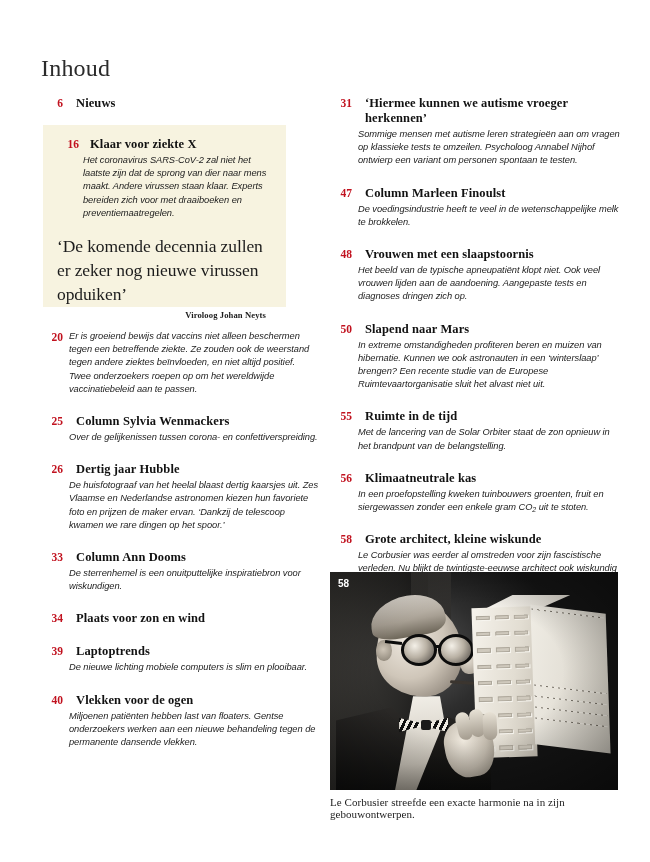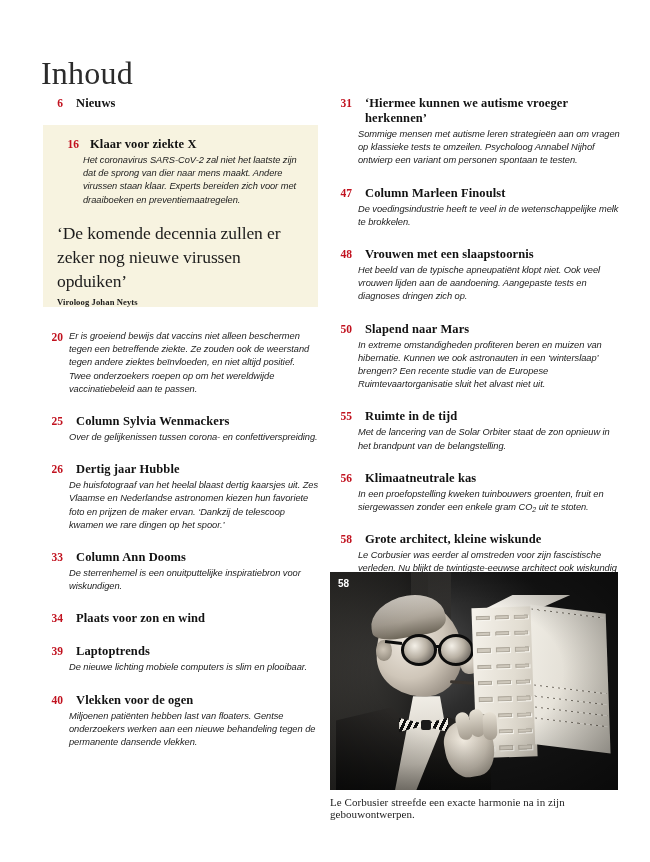--- a/index.html
+++ b/index.html
@@ -21,21 +21,21 @@
     height: 862px;
     box-sizing: border-box;
   }
 
   
   .masthead {
     position: absolute;
     left: 41px;
     top: 55px;
     font-family: "Liberation Serif", serif;
-    font-size: 32px;
+    font-size: 24px;
     font-weight: 400;
     letter-spacing: .2px;
     color: #2b2b2b;
   }
 
   
   .col {
     position: absolute;
     top: 96px;
     width: 278px;
@@ -86,21 +86,21 @@
     vertical-align: baseline;
     position: relative;
     top: 2px;
   }
 
   
   .highlight {
     position: absolute;
     left: 43px;
     top: 125px;
-    width: 275px;
+    width: 243px;
     height: 182px;
     background: #f7f3e0;
   }
   .highlight .inner {
     position: relative;
     padding: 12px 14px 0 14px;
   }
   .highlight .entry { margin-bottom: 0; padding-left: 26px; }
 
   .pullquote {
@@ -109,21 +109,21 @@
     line-height: 24px;
     color: #1c1c1c;
     font-weight: 400;
     margin: 14px 0 0 0;
     letter-spacing: -.1px;
   }
   .attrib {
     font-family: "Liberation Serif", serif;
     font-weight: 700;
     font-size: 8.6px;
-    text-align: left;
+    text-align: right;
     color: #1c1c1c;
     margin: 4px 6px 0 0;
     letter-spacing: .1px;
   }
 
   
   .col-left-lower {
     position: absolute;
     left: 41px;
     top: 330px;

